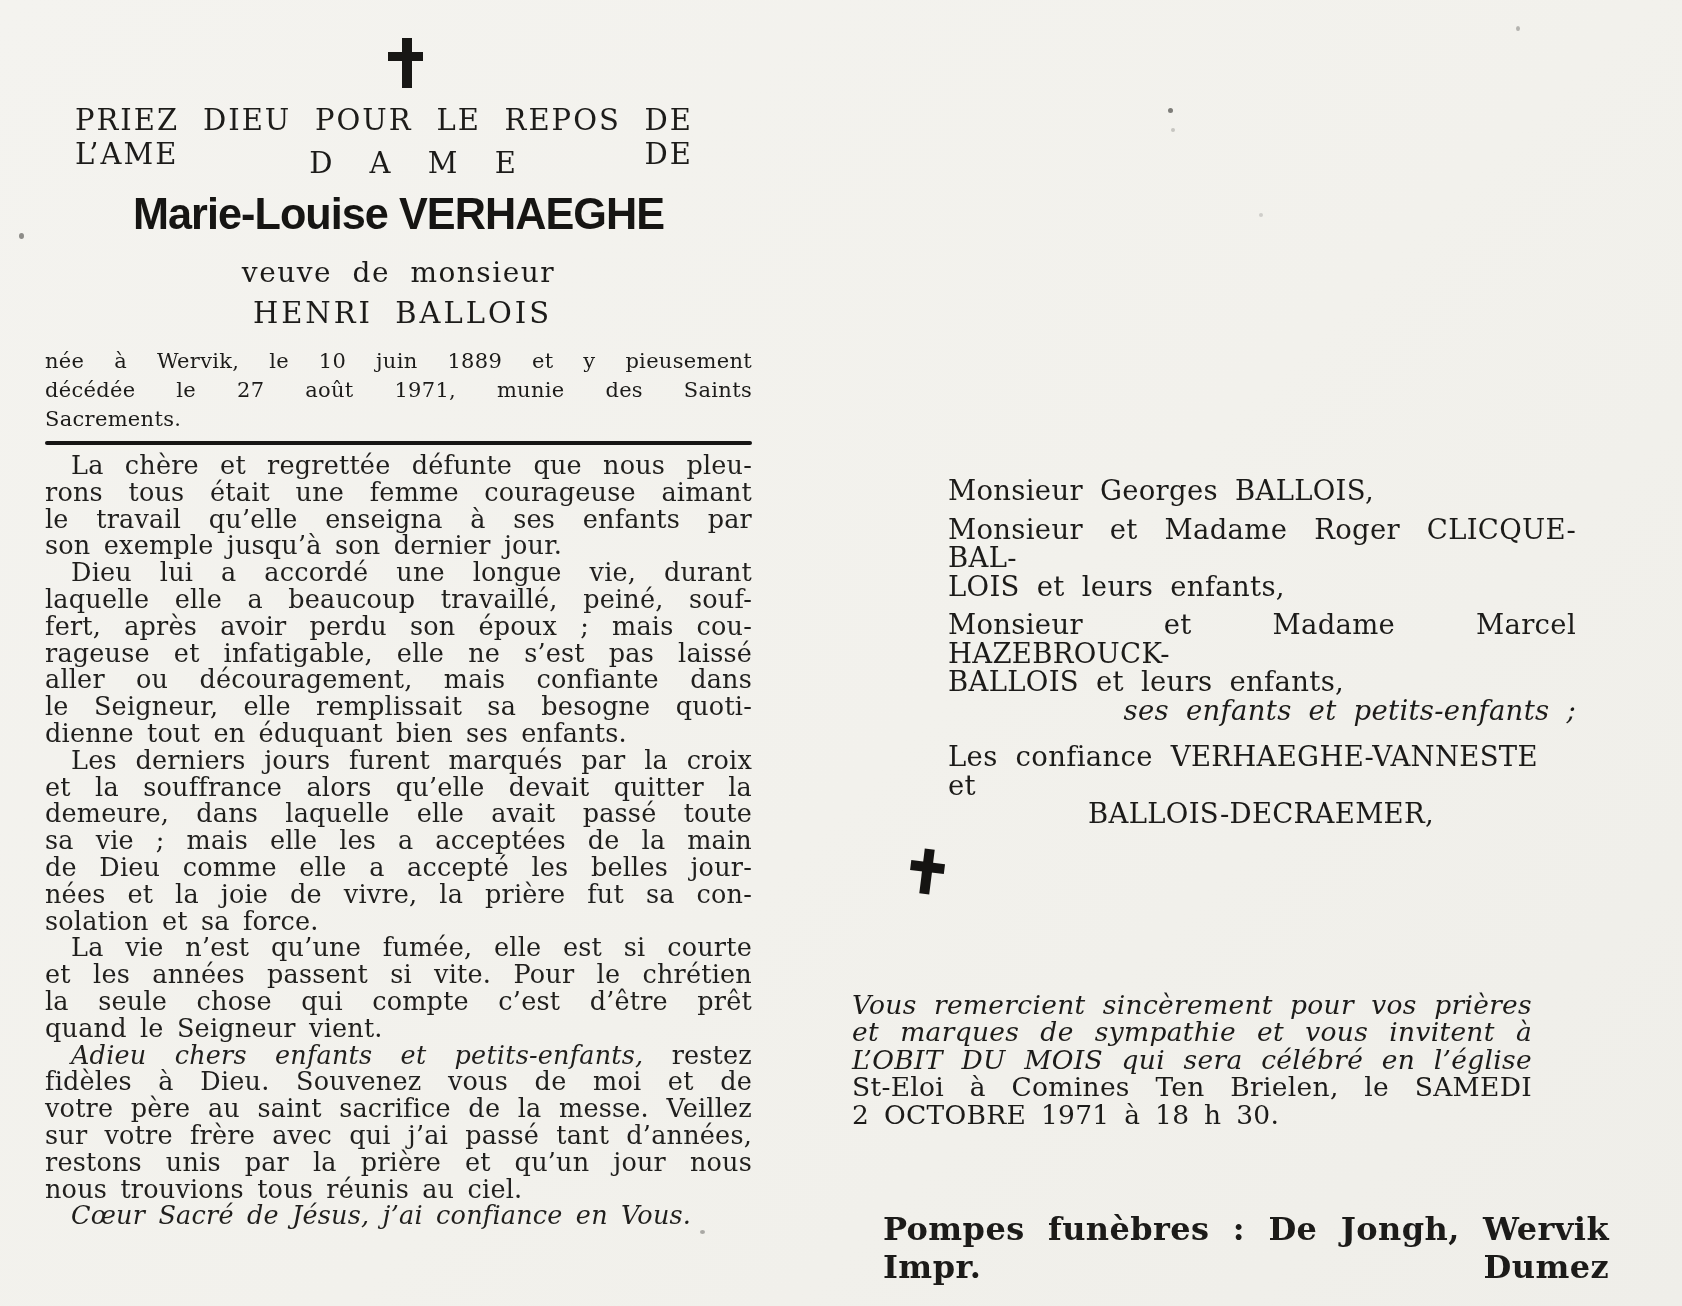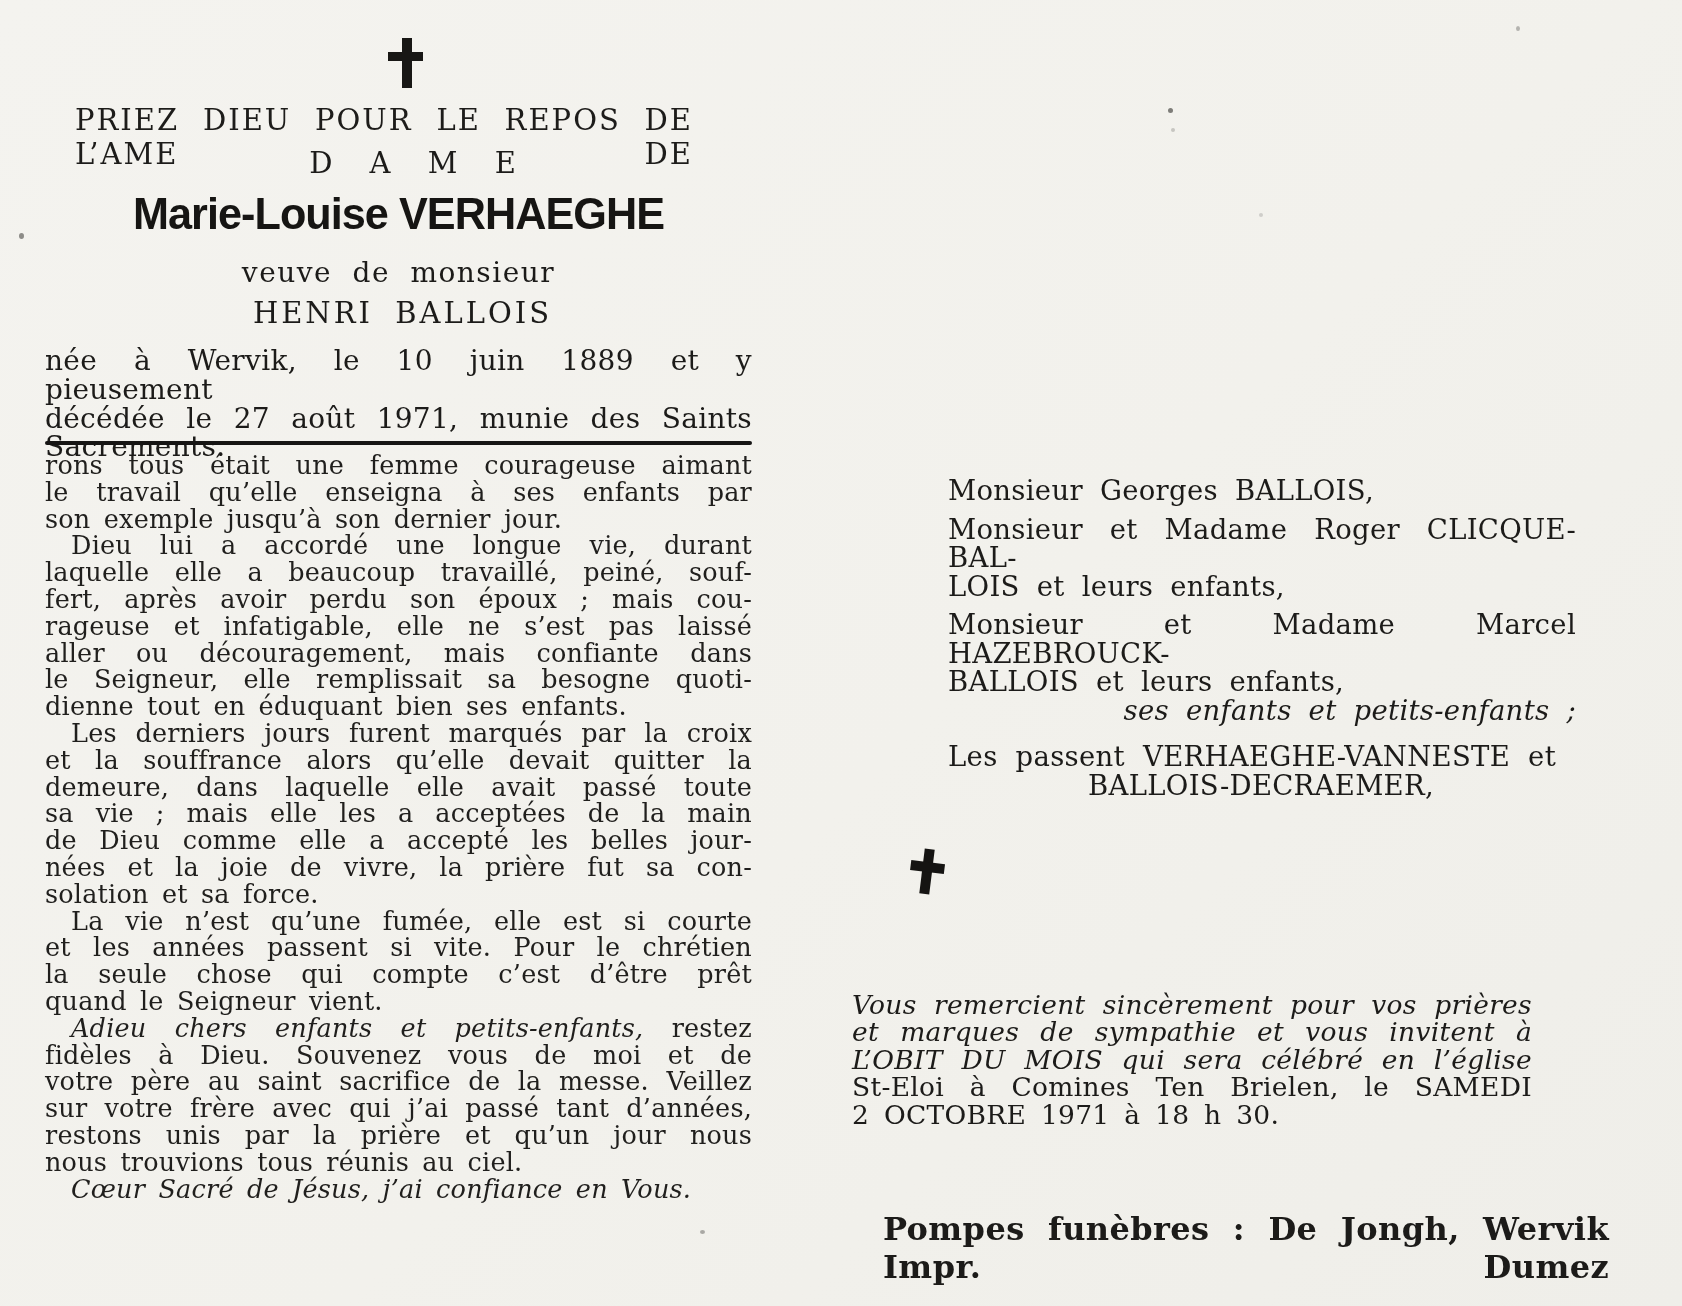--- a/index.html
+++ b/index.html
@@ -48,21 +48,21 @@
   .relation{
     position:absolute;left:0;top:256px;width:707px;
     font-size:28px;letter-spacing:1.5px;word-spacing:10px;text-align:center;
   }
   .spouse{
     position:absolute;left:4px;top:296px;width:707px;
     font-size:29px;letter-spacing:3px;word-spacing:10px;text-align:center;
   }
   .vital{
     position:absolute;left:0;top:347px;width:707px;
-    font-size:28px;line-height:28.8px;word-spacing:6px;letter-spacing:.3px;
+    font-size:21px;line-height:28.8px;word-spacing:6px;letter-spacing:.3px;
   }
   .rule{
     position:absolute;left:0;top:441px;width:707px;height:4px;
     background:#161514;border-radius:2px;
   }
   .obituary{
     position:absolute;left:0;top:452px;width:707px;
     font-size:25.5px;line-height:26.8px;word-spacing:5px;letter-spacing:.2px;
     color:#201f1d;
   }
@@ -114,20 +114,21 @@
     <div class="deceased-name">Marie-Louise VERHAEGHE</div>
     <div class="relation">veuve de monsieur</div>
     <div class="spouse">HENRI BALLOIS</div>
     <div class="vital">
         <div class="tl jl"><span>née à Wervik, le 10 juin 1889 et y pieusement</span></div>
         <div class="tl jl"><span>décédée le 27 août 1971, munie des Saints</span></div>
         <div class="tl"><span>Sacrements.</span></div>
       </div>
     <div class="rule"></div>
     <div class="obituary">
+        <div class="tl jl ind"><span>La chère et regrettée défunte que nous pleu-</span></div>
         <div class="tl jl"><span>rons tous était une femme courageuse aimant</span></div>
         <div class="tl jl"><span>le travail qu’elle enseigna à ses enfants par</span></div>
         <div class="tl"><span>son exemple jusqu’à son dernier jour.</span></div>
         <div class="tl jl ind"><span>Dieu lui a accordé une longue vie, durant</span></div>
         <div class="tl jl"><span>laquelle elle a beaucoup travaillé, peiné, souf-</span></div>
         <div class="tl jl"><span>fert, après avoir perdu son époux ; mais cou-</span></div>
         <div class="tl jl"><span>rageuse et infatigable, elle ne s’est pas laissé</span></div>
         <div class="tl jl"><span>aller ou découragement, mais confiante dans</span></div>
         <div class="tl jl"><span>le Seigneur, elle remplissait sa besogne quoti-</span></div>
         <div class="tl"><span>dienne tout en éduquant bien ses enfants.</span></div>
@@ -152,21 +153,21 @@
       </div>
   </div>
 
   <div class="mourners">
       <div class="tl"><span>Monsieur Georges BALLOIS,</span></div>
       <div class="tl jl" style="margin-top: 10px;"><span>Monsieur et Madame Roger CLICQUE-BAL-</span></div>
       <div class="tl"><span>LOIS et leurs enfants,</span></div>
       <div class="tl jl" style="margin-top: 10px;"><span>Monsieur et Madame Marcel HAZEBROUCK-</span></div>
       <div class="tl"><span>BALLOIS et leurs enfants,</span></div>
       <div class="tl al-r"><span class="it">ses enfants et petits-enfants ;</span></div>
-      <div class="tl wide" style="margin-top: 18px;"><span>Les passent VERHAEGHE-VANNESTE et</span></div>
+      <div class="tl wide" style="margin-top: 18px;"><span>Les confiance VERHAEGHE-VANNESTE et</span></div>
       <div class="tl in2"><span>BALLOIS-DECRAEMER,</span></div>
     </div>
 
   <div class="cross-small">
     <div class="vbar"></div>
     <div class="hbar"></div>
   </div>
 
   <div class="acknowledgement">
       <div class="tl jl"><span class="it">Vous remercient sincèrement pour vos prières</span></div>

